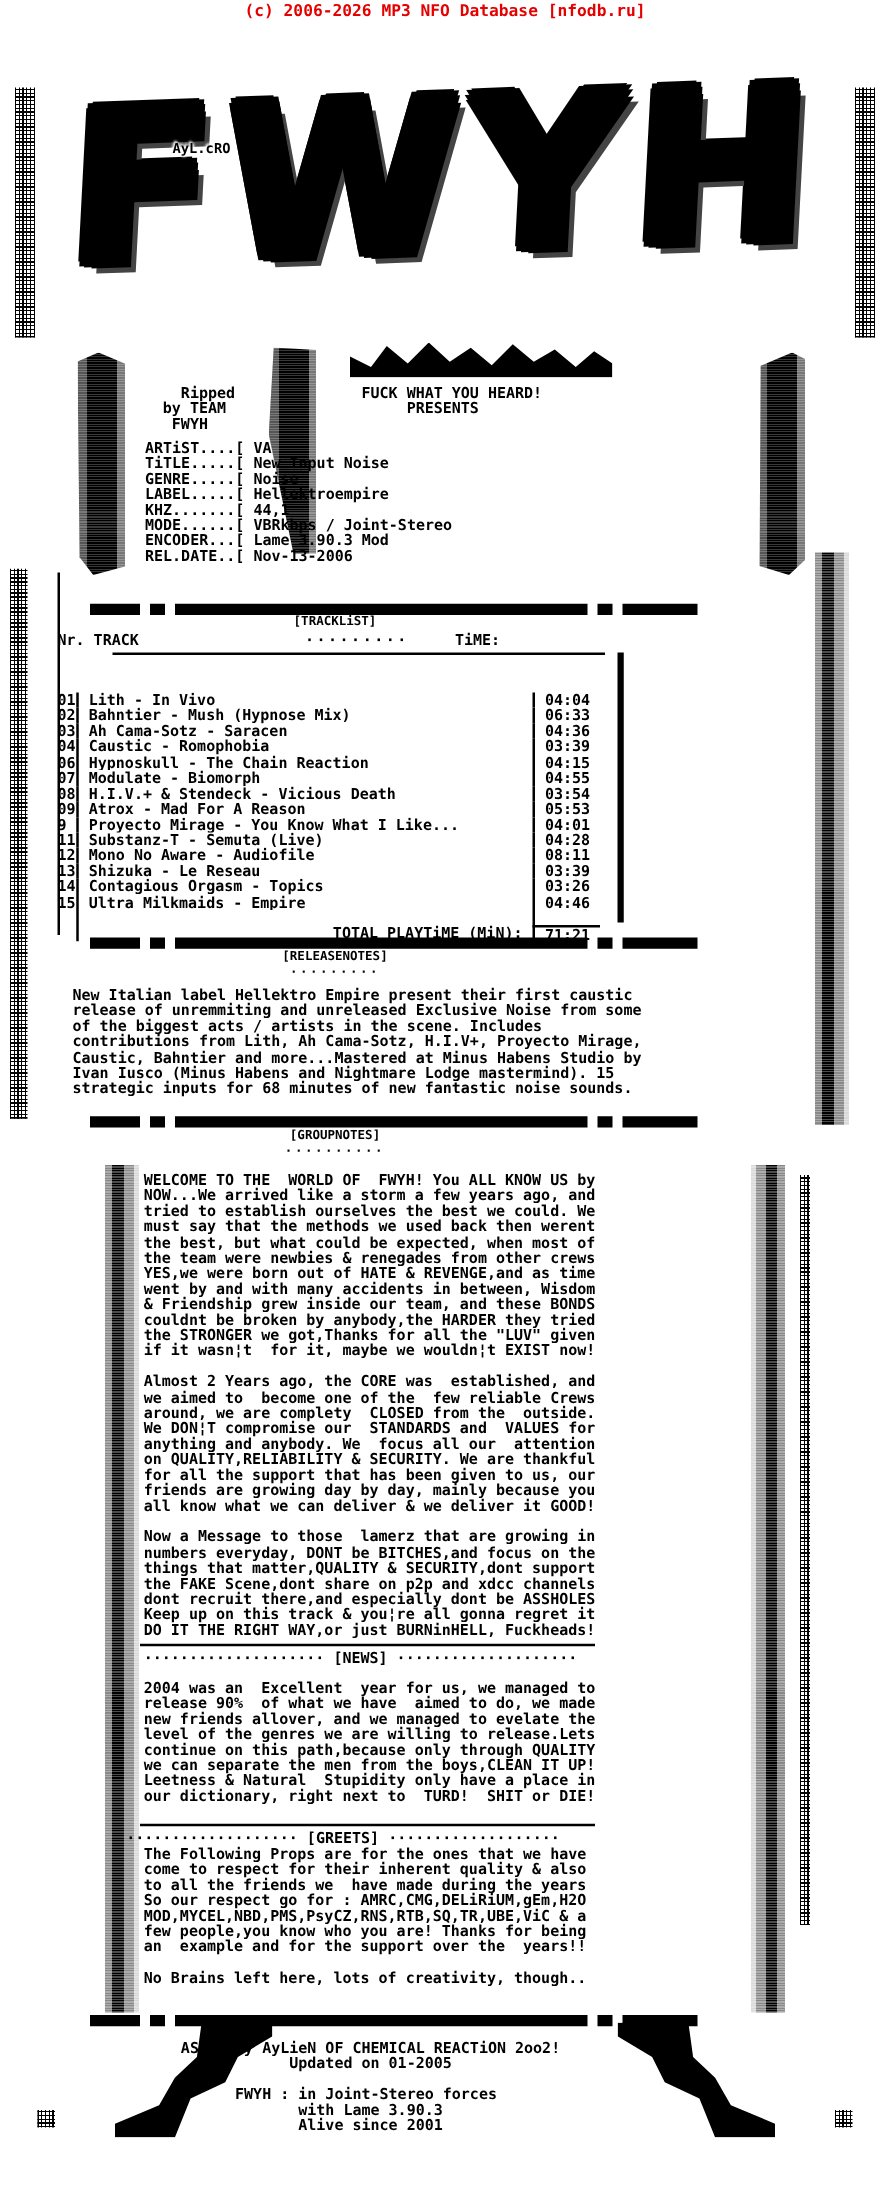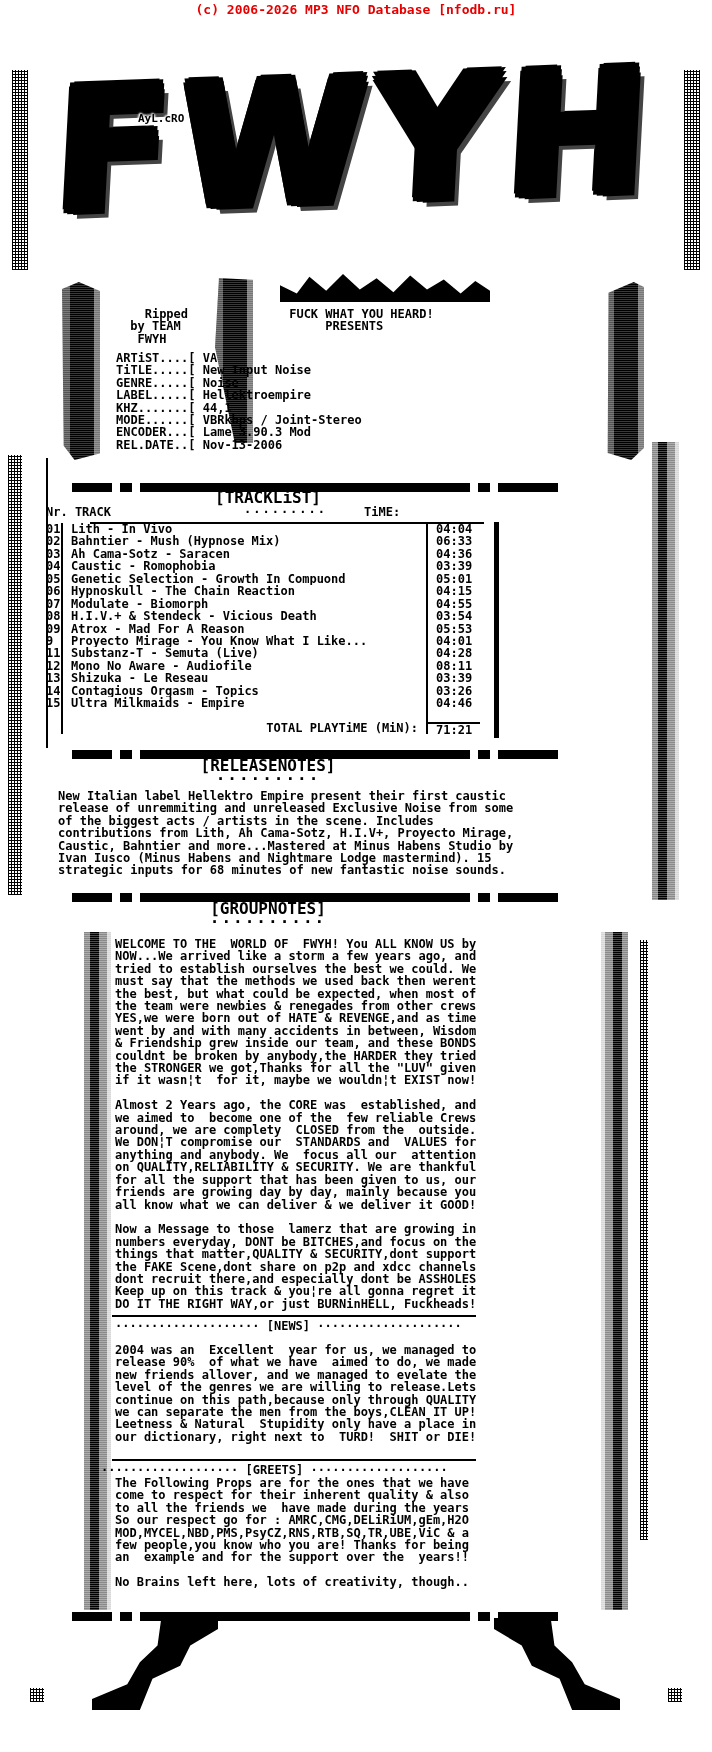--- a/index.html
+++ b/index.html
@@ -38,30 +38,30 @@
   .jag-top{clip-path:polygon(0 100%,0 40%,8% 70%,14% 10%,22% 60%,30% 0,38% 55%,46% 15%,54% 65%,62% 5%,70% 55%,78% 20%,86% 70%,93% 25%,100% 60%,100% 100%);background:#000;}
   .leg{background:#000;}
   .leg-l{clip-path:polygon(55% 0,100% 0,100% 12%,78% 30%,70% 52%,48% 66%,38% 100%,0 100%,0 88%,28% 72%,38% 48%,52% 30%);}
   .leg-r{clip-path:polygon(0 0,45% 0,48% 30%,62% 48%,72% 72%,100% 88%,100% 100%,62% 100%,52% 66%,30% 52%,22% 30%,0 12%);}
 
   
   .sepbar{position:absolute;left:72px;display:flex;align-items:center;gap:8px;height:9px;}
   .sepbar .seg{height:9px;background:#000;display:inline-block;}
   .seg.s1{width:40px;} .seg.sq{width:12px;} .seg.s2{width:330px;} .seg.s3{width:60px;}
   .sec-title,.sec-dots{position:absolute;left:58px;width:420px;text-align:center;
-      font-size:16px;line-height:12.4px;}
+      font-size:10px;line-height:12.4px;}
   .sec-dots{letter-spacing:2px;}
 
   
   .track-table{position:absolute;left:46px;top:506px;width:434px;font-size:12px;line-height:12.45px;}
   .tt-head{position:relative;height:16px;}
   .tt-head span{position:absolute;top:0;}
   .h-left{left:0;} .h-dots{left:198px;letter-spacing:2px;} .h-time{left:318px;}
   .tt-rule{position:absolute;top:16px;left:44px;width:394px;border-top:2px solid #000;}
-  .tt-body{margin-top:1px;}
+  .tt-body{margin-top:32px;}
   .t-row{display:flex;height:12.45px;}
   .c-nr{flex:none;width:15px;}
   .c-sep{flex:none;width:0;border-left:2px solid #000;margin-right:8px;}
   .c-title{flex:1;overflow:hidden;}
   .c-time{flex:none;width:44px;border-left:2px solid #000;padding-left:8px;}
   .t-row.spacer{height:12px;}
   .t-row.total .c-title{text-align:right;padding-right:8px;}
   .t-row.total .c-time{border-top:2px solid #000;}
 
   .rule50{position:absolute;left:112px;width:364px;border-top:2px solid #000;}
@@ -137,26 +137,20 @@
           <span class="c-nr">03</span>
           <span class="c-sep"></span>
           <span class="c-title">Ah Cama-Sotz - Saracen</span>
           <span class="c-time">04:36</span>
         </div>
         <div class="t-row">
           <span class="c-nr">04</span>
           <span class="c-sep"></span>
           <span class="c-title">Caustic - Romophobia</span>
           <span class="c-time">03:39</span>
-        </div>
-        <div class="t-row">
-          <span class="c-nr">05</span>
-          <span class="c-sep"></span>
-          <span class="c-title">Genetic Selection - Growth In Compuond</span>
-          <span class="c-time">05:01</span>
         </div>
         <div class="t-row">
           <span class="c-nr">06</span>
           <span class="c-sep"></span>
           <span class="c-title">Hypnoskull - The Chain Reaction</span>
           <span class="c-time">04:15</span>
         </div>
         <div class="t-row">
           <span class="c-nr">07</span>
           <span class="c-sep"></span>
@@ -316,14 +310,20 @@
     <span class="seg s1"></span>
       <span class="seg sq"></span>
       <span class="seg s2"></span>
       <span class="seg sq"></span>
       <span class="seg s3"></span>
   </div>
   <div class="abs leg leg-l" style="left:92px;top:1618px;width:126px;height:92px;"></div>
   <div class="abs leg leg-r" style="left:494px;top:1618px;width:126px;height:92px;"></div>
   <div class="abs dith" style="left:30px;top:1688px;width:14px;height:14px;"></div>
   <div class="abs dith" style="left:668px;top:1688px;width:14px;height:14px;"></div>
+  <pre class="abs" style="left:58px;top:1632px;">            ASCii By AyLieN OF CHEMICAL REACTiON 2oo2!
+                        Updated on 01-2005
+
+                  FWYH : in Joint-Stereo forces
+                         with Lame 3.90.3
+                         Alive since 2001</pre>
 
 </div>
 
 </body></html>

